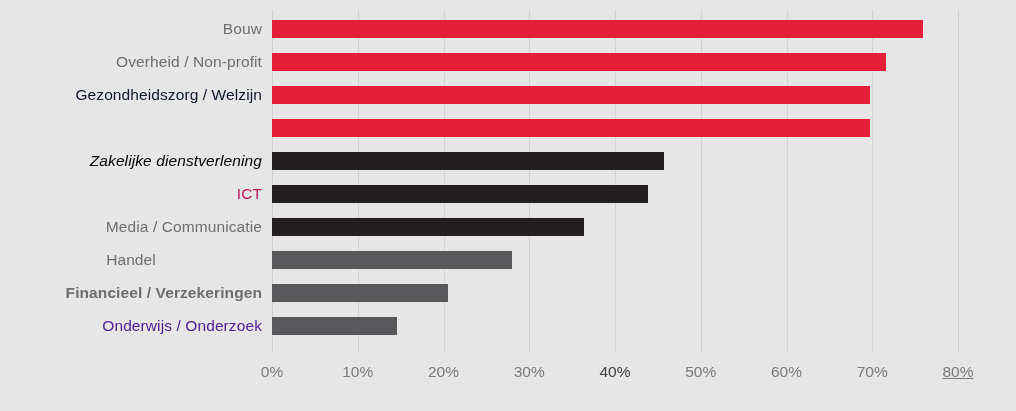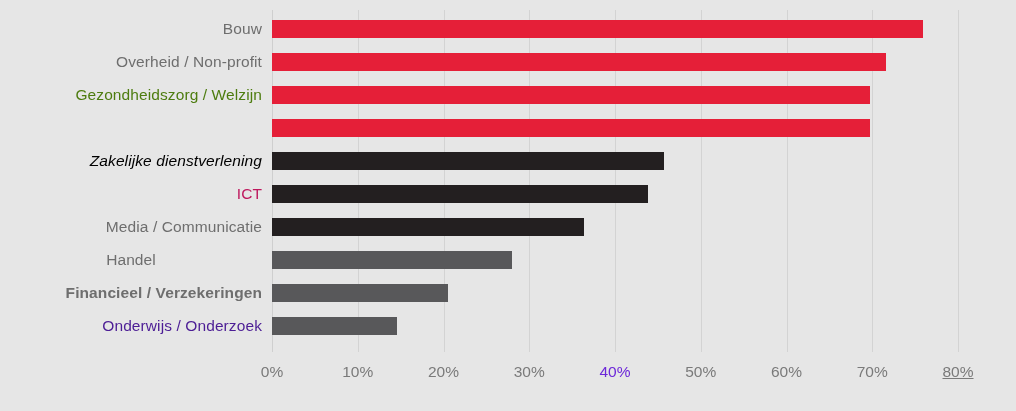--- a/index.html
+++ b/index.html
@@ -95,21 +95,21 @@
   }
 </style>
 </head>
 <body>
 
 <div id="chart-root">
 
   <div class="labels-layer">
       <div class="cat-label" style="top: 10px; color: rgb(110, 110, 110);">Bouw</div>
       <div class="cat-label" style="top: 43px; color: rgb(110, 110, 110);">Overheid / Non-profit</div>
-      <div class="cat-label" style="top: 76px; color: #4d7c0f;">Gezondheidszorg / Welzijn</div>
+      <div class="cat-label" style="top: 76px; color: #0f172a;">Gezondheidszorg / Welzijn</div>
       <div class="cat-label" style="top: 142px; color: #000000; font-style: italic;">Zakelijke dienstverlening</div>
       <div class="cat-label" style="top: 175px; color: #be185d; padding-left: 22px;">ICT</div>
       <div class="cat-label" style="top: 208px; color: rgb(110, 110, 110);">Media / Communicatie</div>
       <div class="cat-label" style="top: 241px; color: rgb(110, 110, 110); text-align: center;">Handel</div>
       <div class="cat-label" style="top: 274px; color: rgb(110, 110, 110); font-weight: bold;">Financieel / Verzekeringen</div>
       <div class="cat-label" style="top: 307px; color: #4c1d95;">Onderwijs / Onderzoek</div>
     </div>
 
   <div class="plot-area">
     <div class="gridlines">
@@ -135,20 +135,20 @@
         <div class="bar" title="Financieel / Verzekeringen: 20.5%" style="width: 175.787px; top: 274px; height: 18px; background: rgb(88, 88, 90);"></div>
         <div class="bar" title="Onderwijs / Onderzoek: 14.6%" style="width: 125.195px; top: 307px; height: 18px; background: rgb(88, 88, 90);"></div>
       </div>
   </div>
 
   <div class="ticks-layer">
       <div class="tick-label" style="left: 0px; color: rgb(122, 122, 122);">0%</div>
       <div class="tick-label" style="left: 85.75px; color: rgb(122, 122, 122);">10%</div>
       <div class="tick-label" style="left: 171.5px; color: rgb(122, 122, 122);">20%</div>
       <div class="tick-label" style="left: 257.25px; color: rgb(122, 122, 122);">30%</div>
-      <div class="tick-label" style="left: 343px; color: #6d28d9; text-align: right;">40%</div>
+      <div class="tick-label" style="left: 343px; color: #404040; text-align: right;">40%</div>
       <div class="tick-label" style="left: 428.75px; color: rgb(122, 122, 122);">50%</div>
       <div class="tick-label" style="left: 514.5px; color: rgb(122, 122, 122);">60%</div>
       <div class="tick-label" style="left: 600.25px; color: rgb(122, 122, 122);">70%</div>
       <div class="tick-label" style="left: 686px; color: rgb(122, 122, 122); text-decoration: underline;">80%</div>
     </div>
 
 </div>
 
 </body></html>

